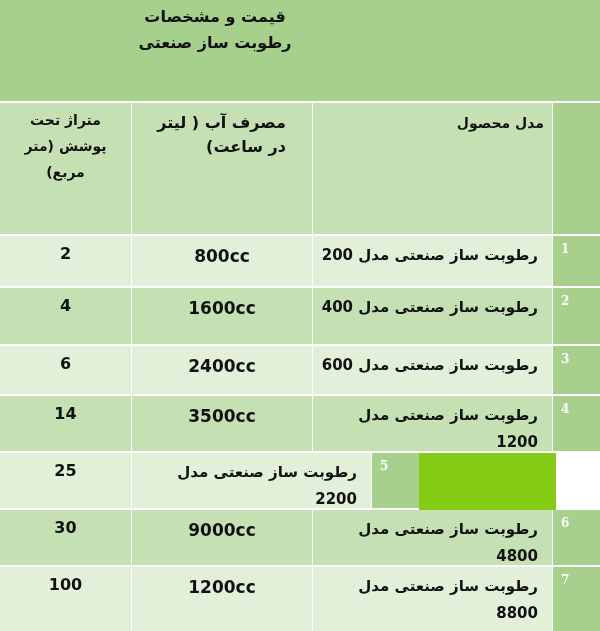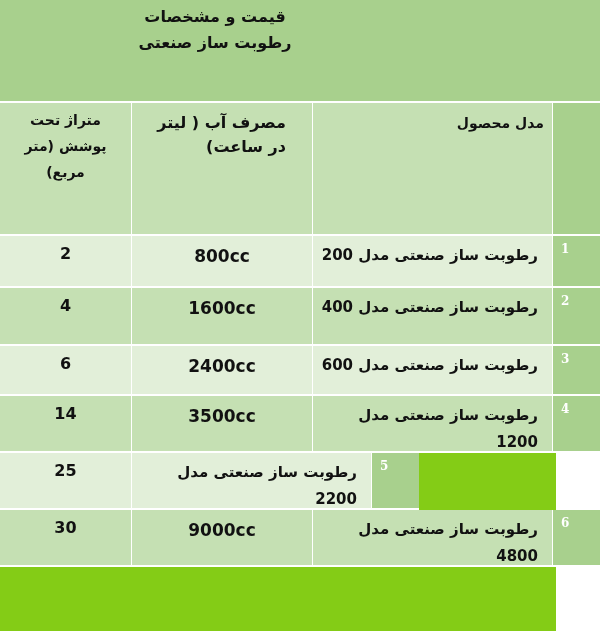--- a/index.html
+++ b/index.html
@@ -133,14 +133,28 @@
         <div class="val val-water">9000cc</div>
       </div>
     <div class="cell c-model">
         <div class="val val-model">رطوبت ساز صنعتی مدل 4800</div>
       </div>
     <div class="cell c-num">
         <div class="val val-num">6</div>
       </div>
   </div>
 
+  <div class="row light" style="top:567px;height:64px;">
+    <div class="cell c-area" style="border-bottom:none;">
+        <div class="val val-area">100</div>
+      </div>
+    <div class="cell c-water" style="border-bottom:none;">
+        <div class="val val-water">1200cc</div>
+      </div>
+    <div class="cell c-model" style="border-bottom:none;">
+        <div class="val val-model">رطوبت ساز صنعتی مدل 8800</div>
+      </div>
+    <div class="cell c-num" style="border-bottom:none;">
+        <div class="val val-num">7</div>
+      </div>
+  </div>
 
 </div>
 
 </body></html>

